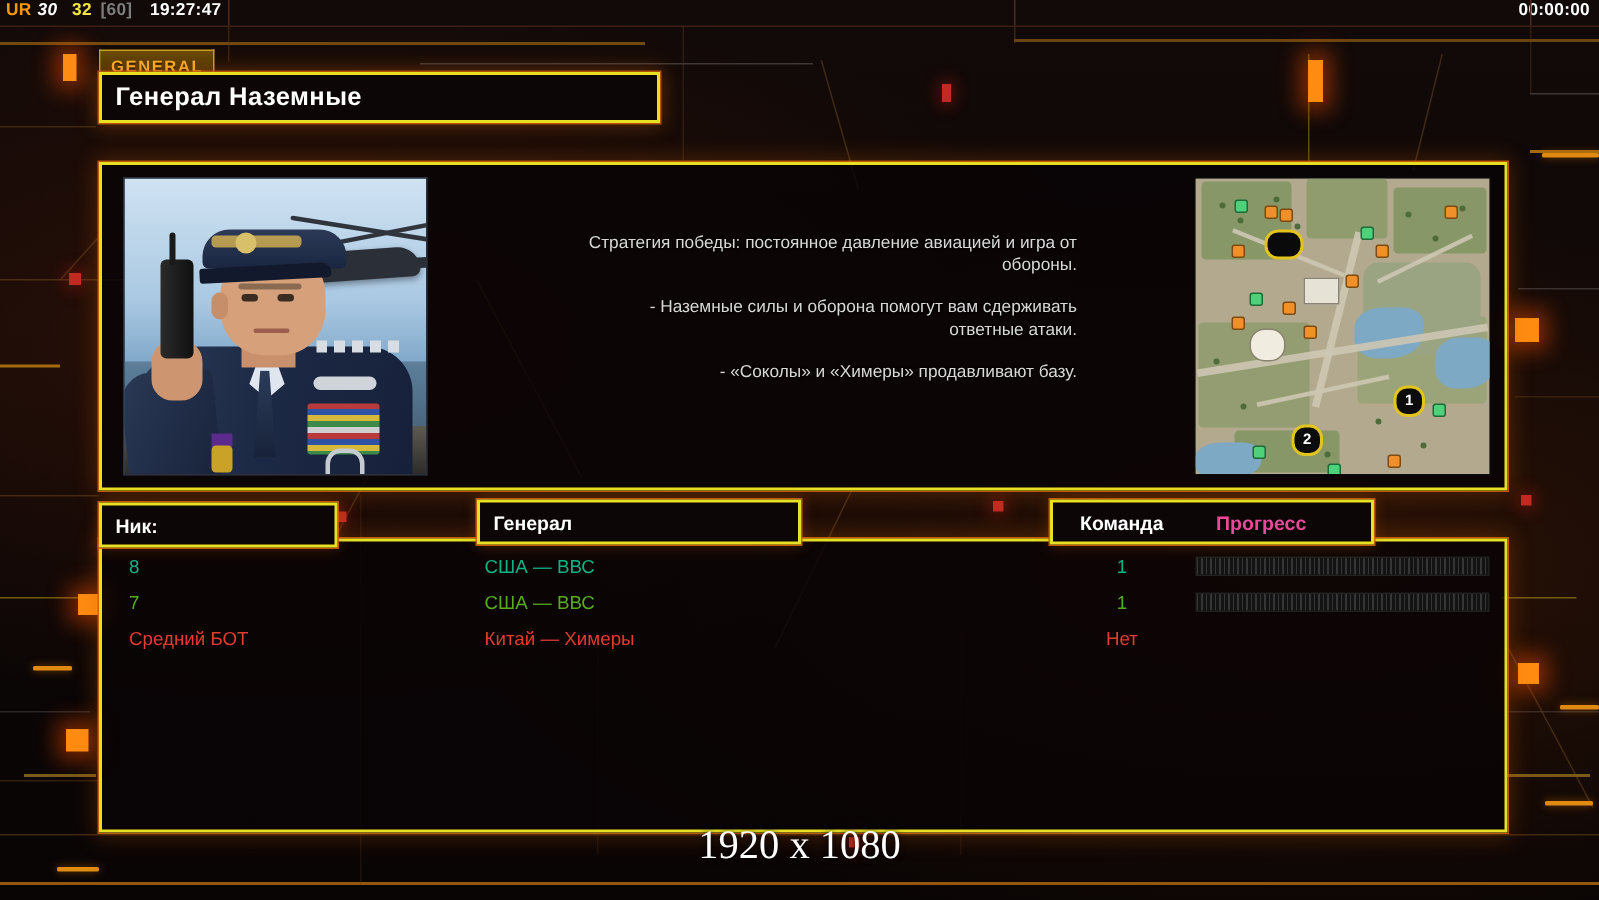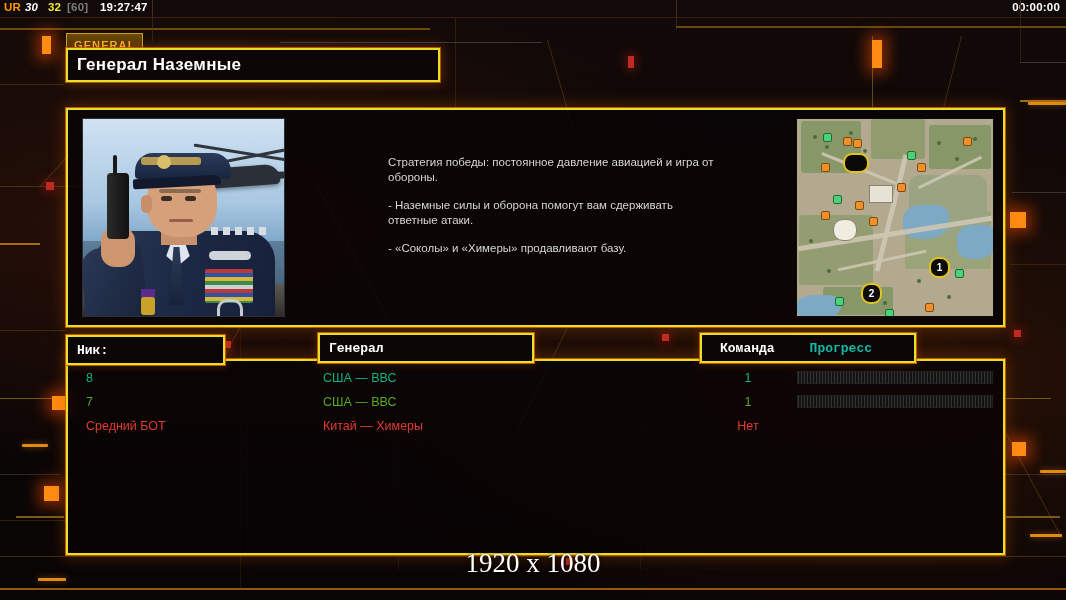--- a/index.html
+++ b/index.html
@@ -54,30 +54,30 @@
   
   .panel{position:absolute;z-index:20;background:rgba(8,4,5,.82);
          border:2px solid #e8e022;
          box-shadow:0 0 0 1px rgba(205,95,10,.9),0 0 14px 3px rgba(210,95,8,.28);}
   #info-panel{left:66px;top:108px;width:935px;height:215px;}
 
   .portrait{position:absolute;left:14px;top:8px;width:201px;height:197px;overflow:hidden;
             border:1px solid #2a2f3a;background:#1a2430;}
   .desc{position:absolute;left:320px;top:45px;width:330px;}
   .desc p{margin:0 0 14px 0;color:#d8d8d8;font-size:11.5px;line-height:14.5px;
-          text-shadow:0 0 2px rgba(0,0,0,.9);}
+          text-shadow:0 0 2px rgba(0,0,0,.9);text-align:right;}
   .minimap{position:absolute;right:9px;top:8px;width:196px;height:197px;background:#000;
            border:1px solid #0b0b0b;overflow:hidden;}
 
   
   .hcell{position:absolute;z-index:21;height:26px;background:#0c0607;
          border:2px solid #e8e022;
          box-shadow:0 0 0 1px rgba(205,95,10,.9),0 0 9px 1px rgba(210,95,8,.3);
          display:flex;align-items:center;}
-  .hcell span{color:#fff;font-size:13px;font-weight:bold;padding-left:9px;font-family:Liberation Mono, monospace;}
+  .hcell span{color:#fff;font-size:13px;font-weight:bold;padding-left:9px;}
   #h-nick{left:66px;top:335px;width:155px;}
   #h-general{left:318px;top:333px;width:212px;}
   #h-team{left:700px;top:333px;width:212px;}
   #h-team .two{display:flex;gap:26px;}
 
   
   #roster-panel{left:66px;top:359px;width:935px;height:192px;}
   .rrow{position:absolute;left:0;width:935px;height:24px;display:flex;align-items:center;}
   .c-nick{position:absolute;left:18px;font-size:12.5px;}
   .c-gen{position:absolute;left:255px;font-size:12.5px;}
@@ -342,21 +342,21 @@
 
 <div class="hcell" id="h-nick">
   <span>Ник:</span>
 </div>
 <div class="hcell" id="h-general">
   <span>Генерал</span>
 </div>
 <div class="hcell" id="h-team">
   <div class="two" style="padding-left:9px;">
     <span style="color:#fff;font-size:13px;font-weight:bold;">Команда</span>
-    <span style="color:#14b8a6;font-size:13px;font-weight:bold;text-align:right;">Прогресс</span>
+    <span style="color:#ec4899;font-size:13px;font-weight:bold;text-align:right;">Прогресс</span>
   </div>
 </div>
 
 <div class="panel" id="roster-panel">
 
   <div class="rrow" style="top:5px;">
     <span class="c-nick teal">8</span>
     <span class="c-gen  teal">США — ВВС</span>
     <span class="c-team teal">1</span>
     <div class="c-prog">

